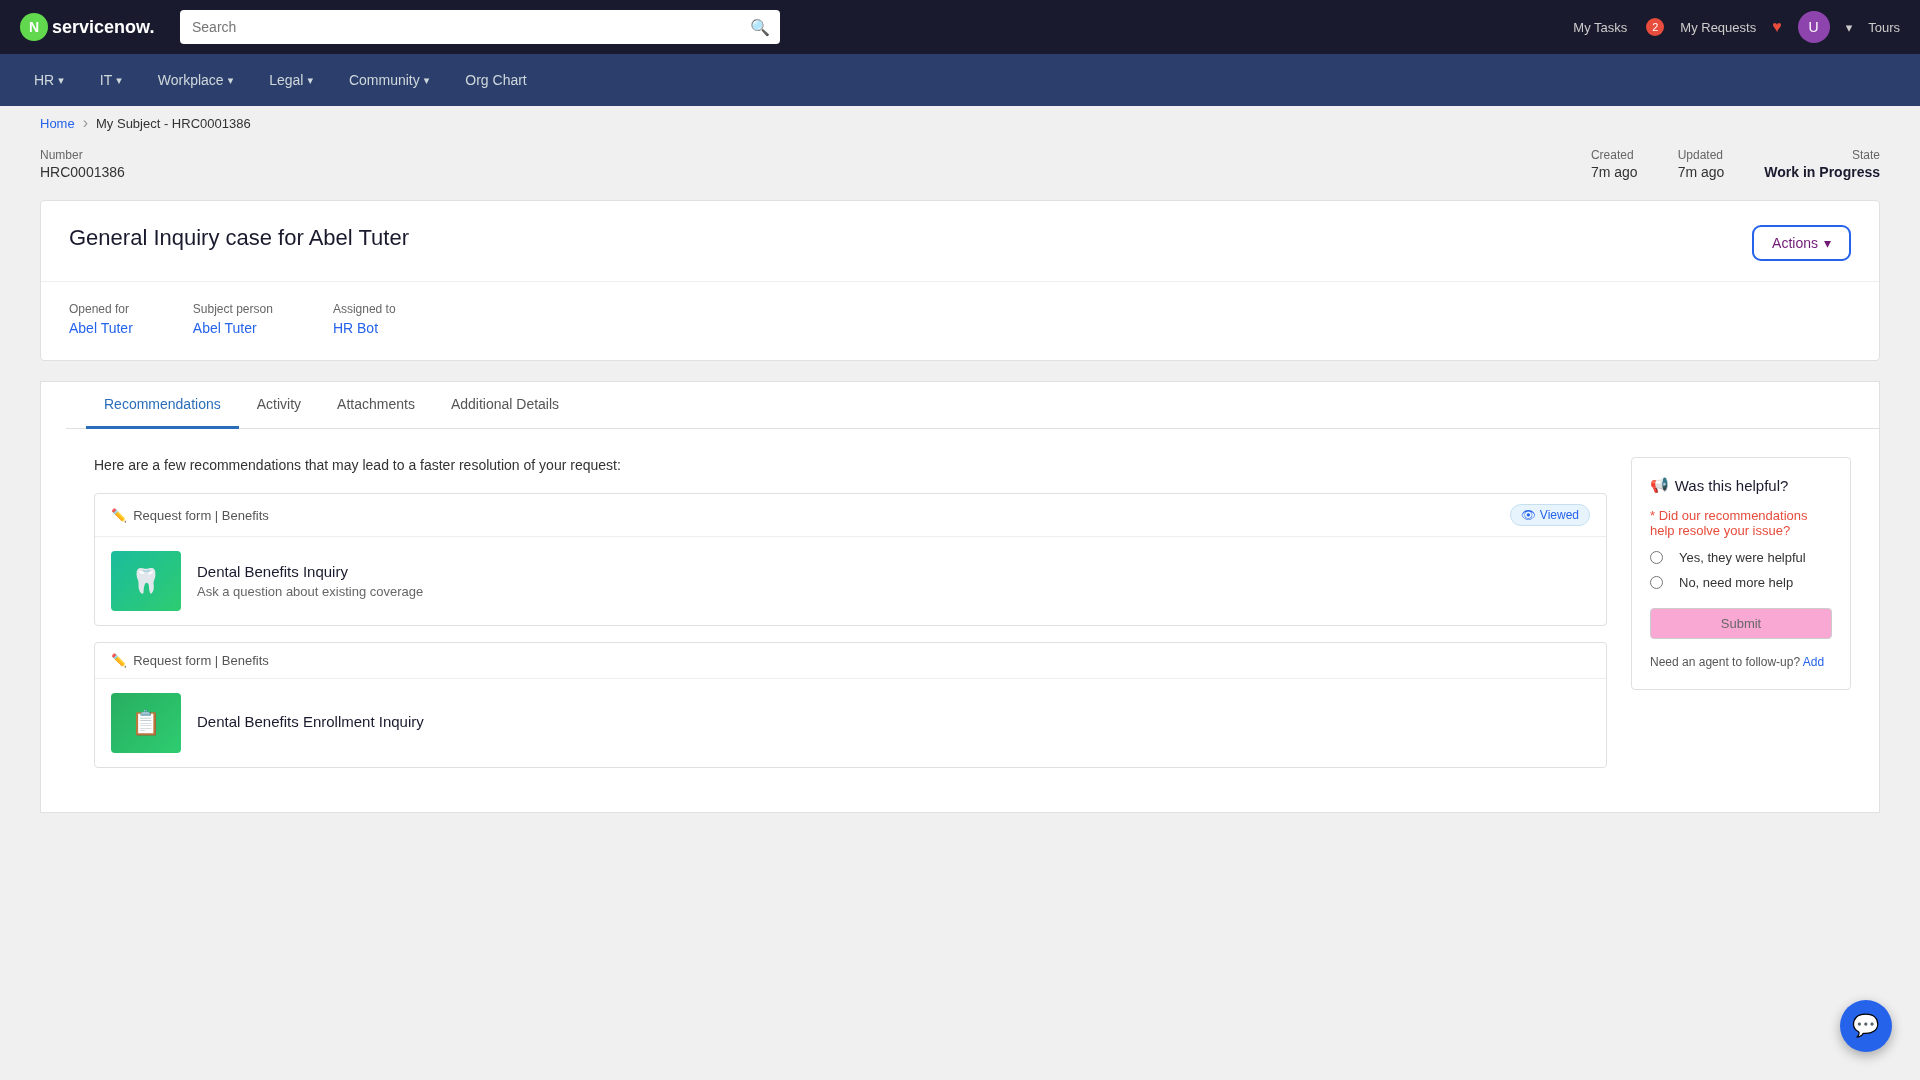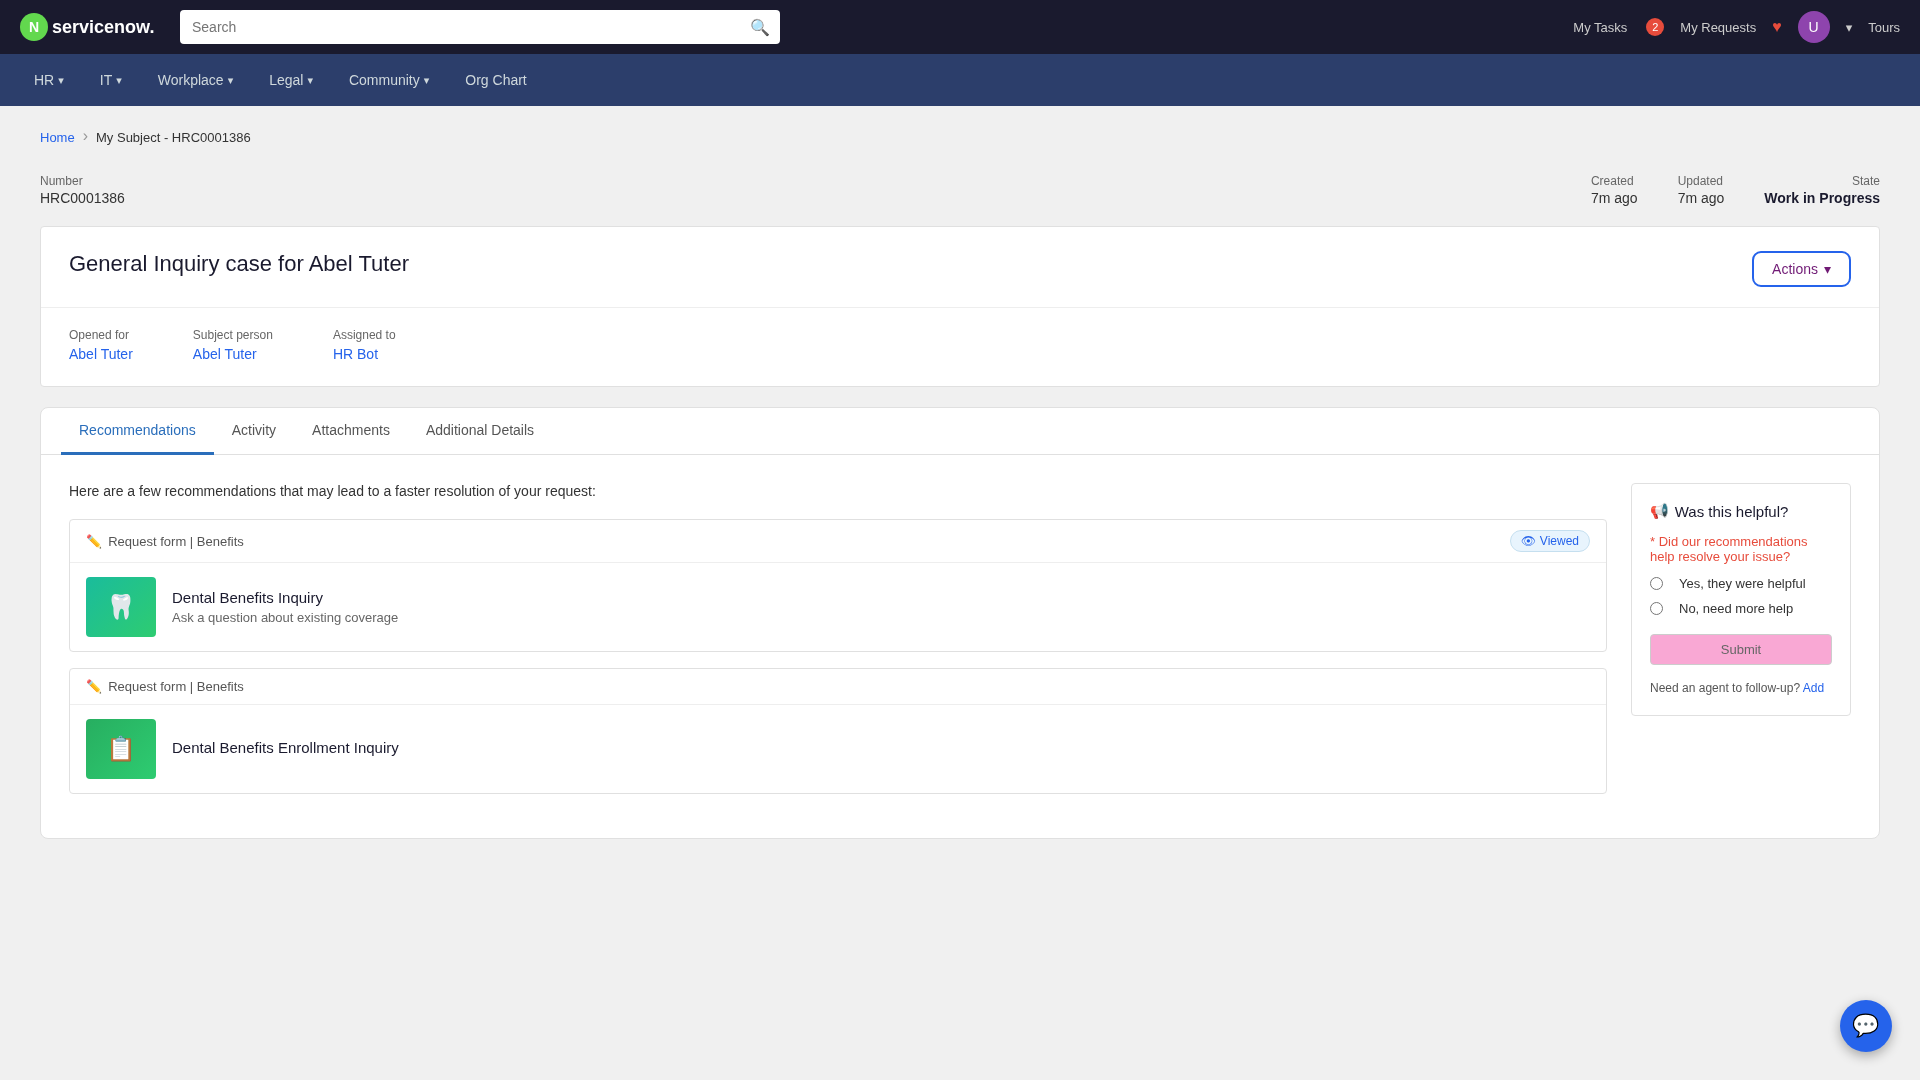--- a/index.html
+++ b/index.html
@@ -116,23 +116,23 @@
       display: flex;
       align-items: center;
       cursor: pointer;
       gap: 4px;
       white-space: nowrap;
     }
     .sec-nav-item .chevron { font-size: 11px; }
 
     
     .breadcrumb {
-      padding: 21px 40px;
-      display: flex;
-      align-items: flex-end;
+      padding: 8px 40px;
+      display: flex;
+      align-items: center;
       gap: 8px;
       font-size: 13px;
       color: #555;
       background: #f0f0f0;
     }
     .breadcrumb a { color: #2563eb; text-decoration: none; }
     .breadcrumb .sep { color: #999; font-size: 16px; }
     .breadcrumb .current { color: #333; }
 
     
@@ -192,23 +192,24 @@
       display: flex;
       gap: 60px;
     }
     .meta-field label { color: #666; font-size: 12px; display: block; margin-bottom: 4px; }
     .meta-field a { color: #2563eb; text-decoration: none; font-size: 14px; }
 
     
     .tabs-card {
       background: white;
       margin: 12px 40px 20px;
-      border-radius: 8px;
+      border-radius: 0;
       border: 1px solid #e0e0e0;
       overflow: hidden;
+      padding-left: 25px;
     }
     .tabs-bar {
       display: flex;
       border-bottom: 1px solid #e0e0e0;
       padding: 0 20px;
     }
     .tab {
       padding: 14px 18px;
       font-size: 14px;
       color: #555;

